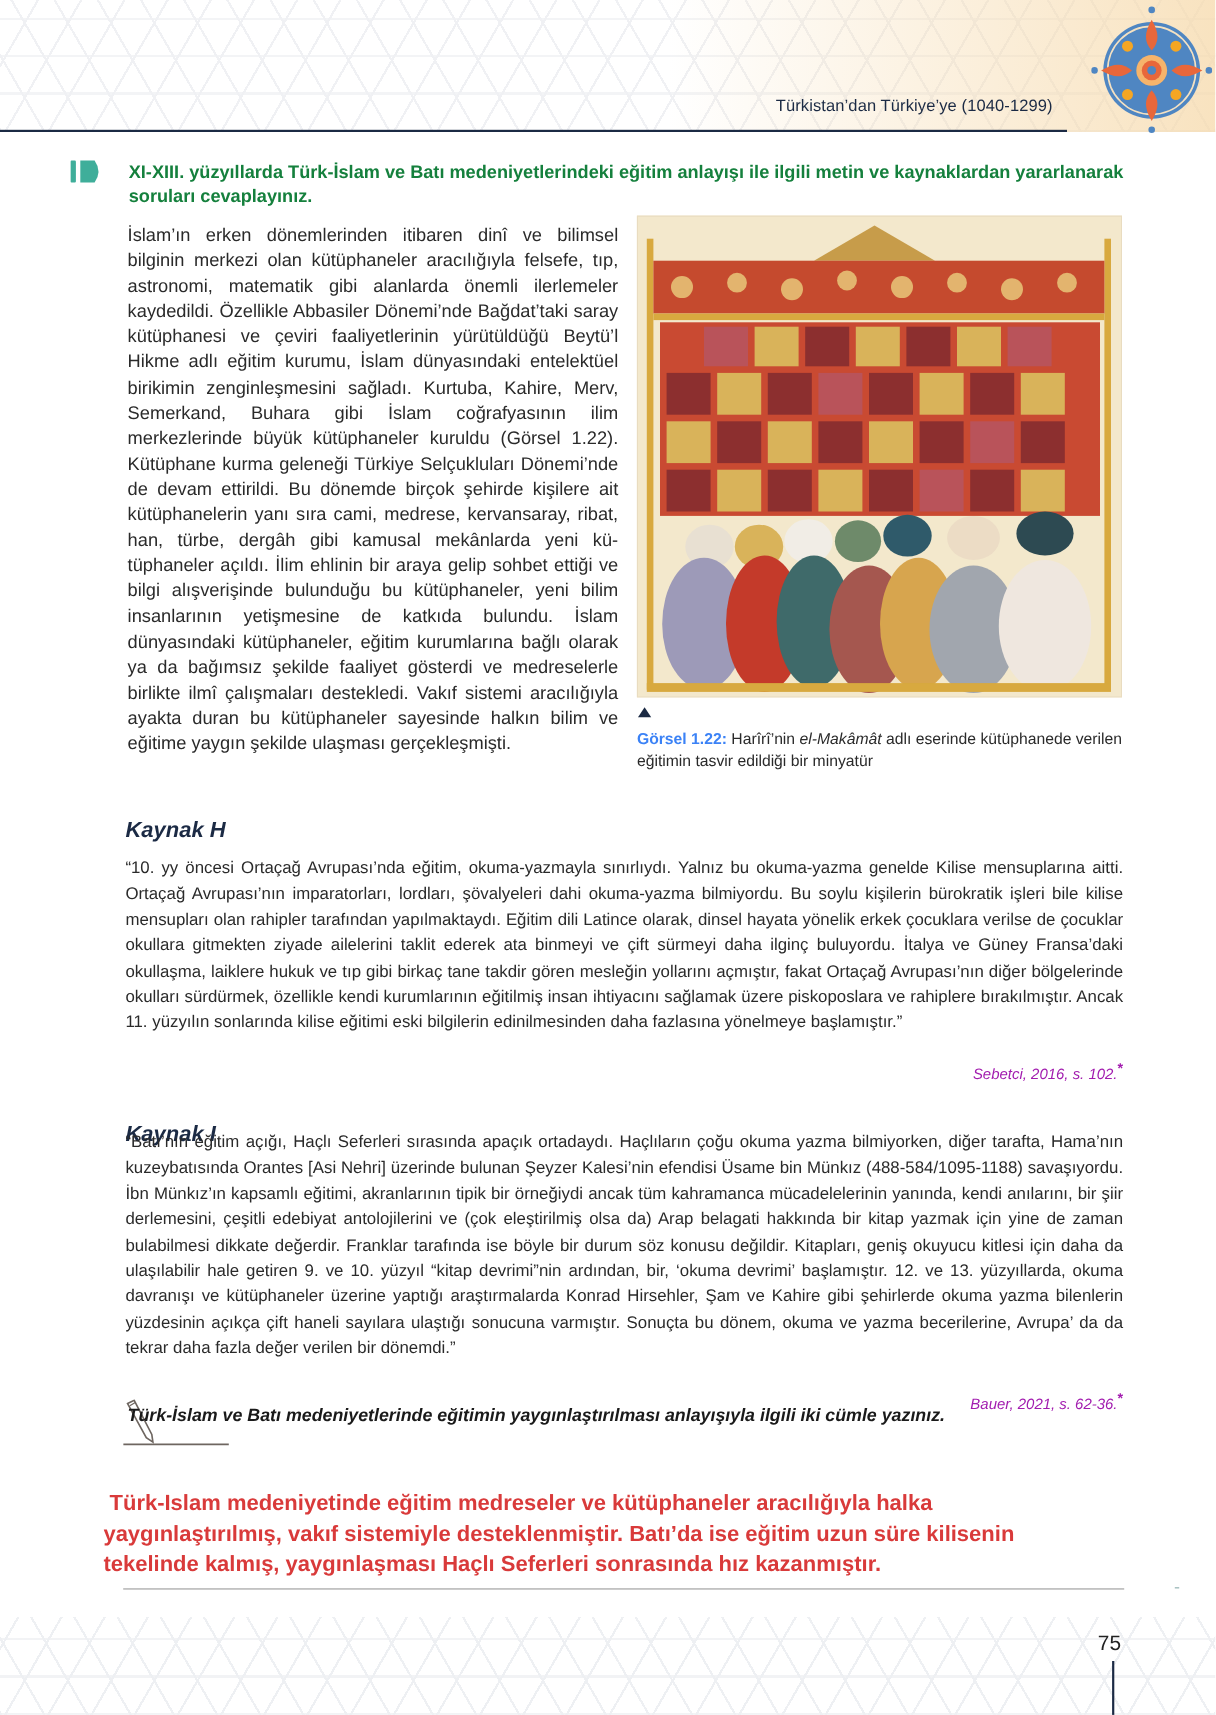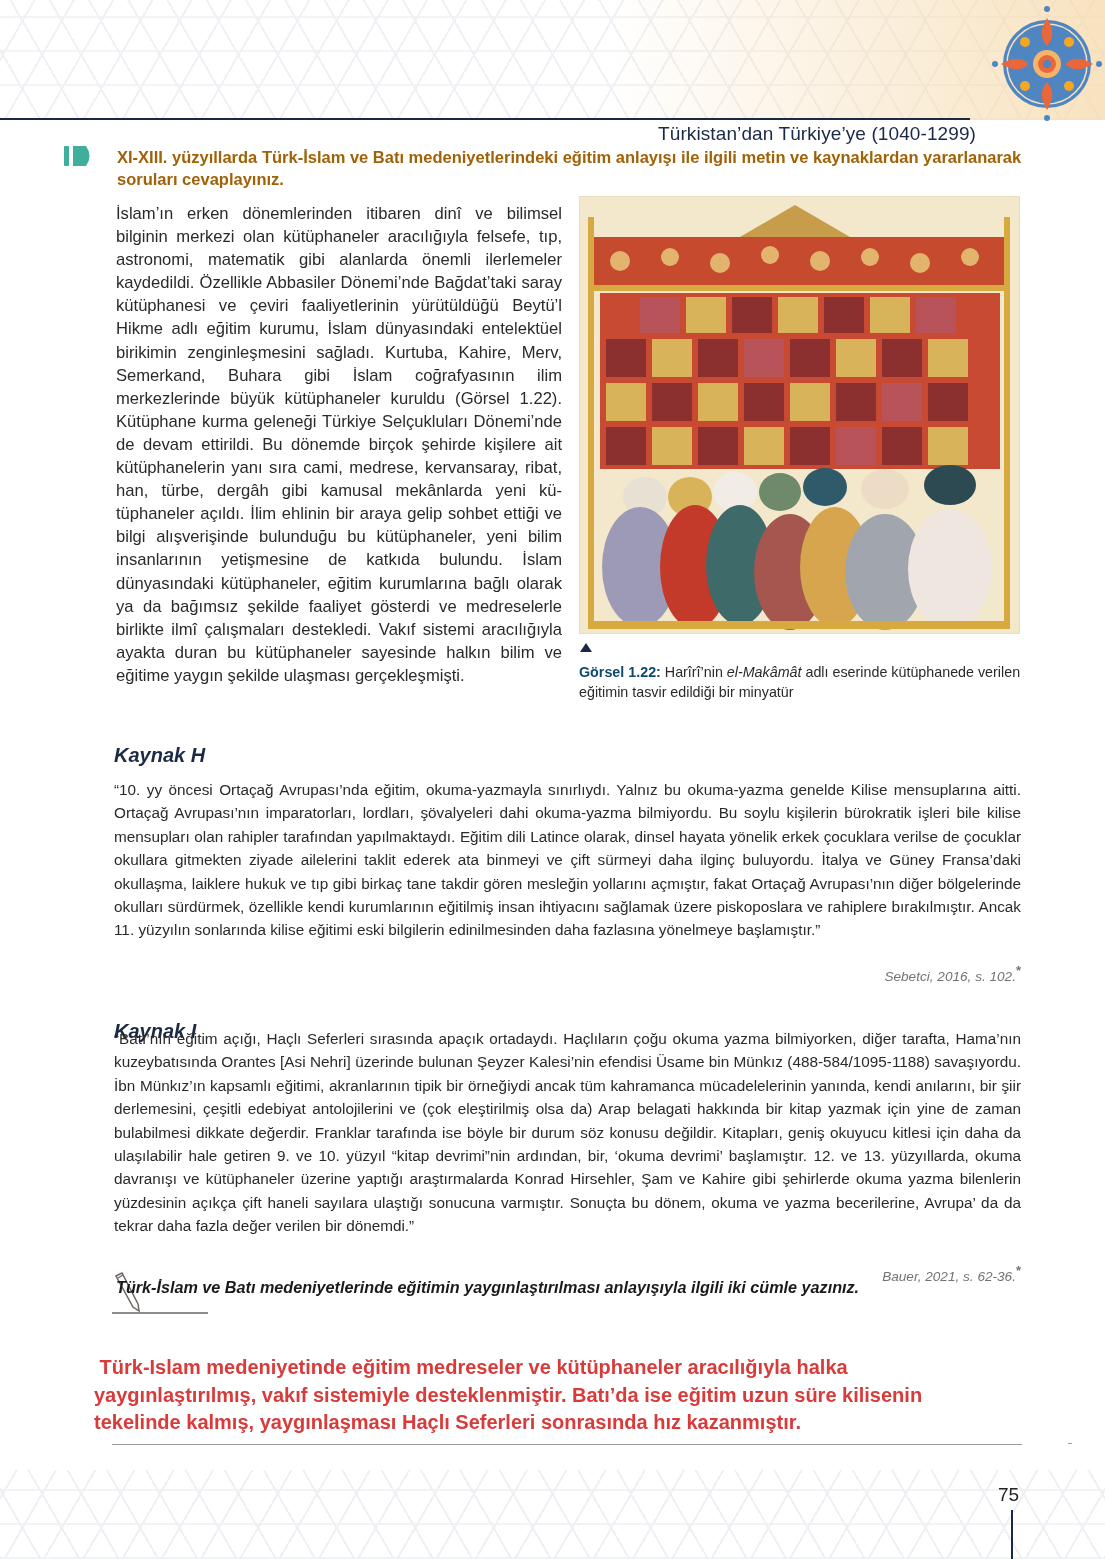--- a/index.html
+++ b/index.html
@@ -10,62 +10,62 @@
     position: absolute; left: 0; top: 0; width: 1105px; height: 120px;
     background:
       linear-gradient(90deg, rgba(255,255,255,0) 0%, rgba(255,255,255,0) 55%, rgba(246,217,170,0.75) 100%),
       repeating-linear-gradient(60deg, #f0f1f4 0 2px, transparent 2px 34px),
       repeating-linear-gradient(-60deg, #f0f1f4 0 2px, transparent 2px 34px),
       repeating-linear-gradient(0deg, #f3f4f6 0 2px, transparent 2px 34px),
       #ffffff;
   }
   .header-rule { position: absolute; left: 0; top: 118px; width: 970px; height: 2px; background: #1b2a44; }
   .header-title {
-    position: absolute; right: 129px; top: 88px; font-size: 19px; color: #1b2a44; letter-spacing: 0.1px; margin-top: 35px;
+    position: absolute; right: 148px; top: 88px; font-size: 15px; color: #1b2a44; letter-spacing: 0.1px;
   }
   .rosette { position: absolute; left: 992px; top: 4px; width: 110px; height: 118px; }
 
   .footer-bg {
     position: absolute; left: 0; top: 1470px; width: 1105px; height: 89px;
     background:
       repeating-linear-gradient(60deg, #eef0f3 0 2px, transparent 2px 34px),
       repeating-linear-gradient(-60deg, #eef0f3 0 2px, transparent 2px 34px),
       repeating-linear-gradient(0deg, #f2f3f5 0 2px, transparent 2px 34px),
       #ffffff;
   }
   .page-num { position: absolute; left: 998px; top: 1484px; font-size: 19px; color: #222; }
   .page-line { position: absolute; left: 1011px; top: 1510px; width: 1.5px; height: 49px; background: #1b2a44; }
 
   .task-icon { position: absolute; left: 64px; top: 145px; width: 30px; height: 22px; }
   .task-title {
     position: absolute; left: 117px; top: 146px; width: 910px;
-    font-size: 16.5px; font-weight: bold; line-height: 22px; color: #a16207;
+    font-size: 16.5px; font-weight: bold; line-height: 22px; color: #15803d;
   }
 
   .body-text {
     position: absolute; left: 116px; top: 202px; width: 446px;
     font-size: 16.6px; line-height: 23.1px; color: #2a2a2a; text-align: justify; hyphens: manual;
   }
 
   .figure { position: absolute; left: 579px; top: 196px; width: 441px; height: 438px; border: 1px solid #e9dcc0; overflow: hidden; background: #f2e6c9; }
   .fig-marker { position: absolute; left: 580px; top: 643px; width: 0; height: 0;
     border-left: 6px solid transparent; border-right: 6px solid transparent; border-bottom: 9px solid #1b2a44; }
   .fig-caption {
     position: absolute; left: 579px; top: 662px; width: 450px; font-size: 14.3px; line-height: 20px; color: #2a2a2a;
   }
-  .fig-caption b { font-weight: bold; color: #0c4a6e; }
+  .fig-caption b { font-weight: bold; color: #3b82f6; }
 
   .source-head {
     position: absolute; left: 114px; font-size: 20px; font-weight: bold; font-style: italic; color: #1b2a44;
   }
   .quote {
     position: absolute; left: 114px; width: 907px; font-size: 15.3px; line-height: 23.4px;
     color: #2a2a2a; text-align: justify; hyphens: manual;
   }
-  .cite { position: absolute; right: 84px; font-size: 13.6px; font-style: italic; color: #737373; }
+  .cite { position: absolute; right: 84px; font-size: 13.6px; font-style: italic; color: #a21caf; }
   .cite sup { font-style: normal; font-weight: bold; font-size: 13px; }
 
   .pencil { position: absolute; left: 112px; top: 1272px; width: 98px; height: 44px; }
 
   .prompt {
     position: absolute; left: 116px; top: 1278px; width: 900px;
     font-size: 16.2px; font-weight: bold; font-style: italic; color: #1a1a1a;
   }
   .answer {
     position: absolute; left: 94px; top: 1354px; width: 1011px;

